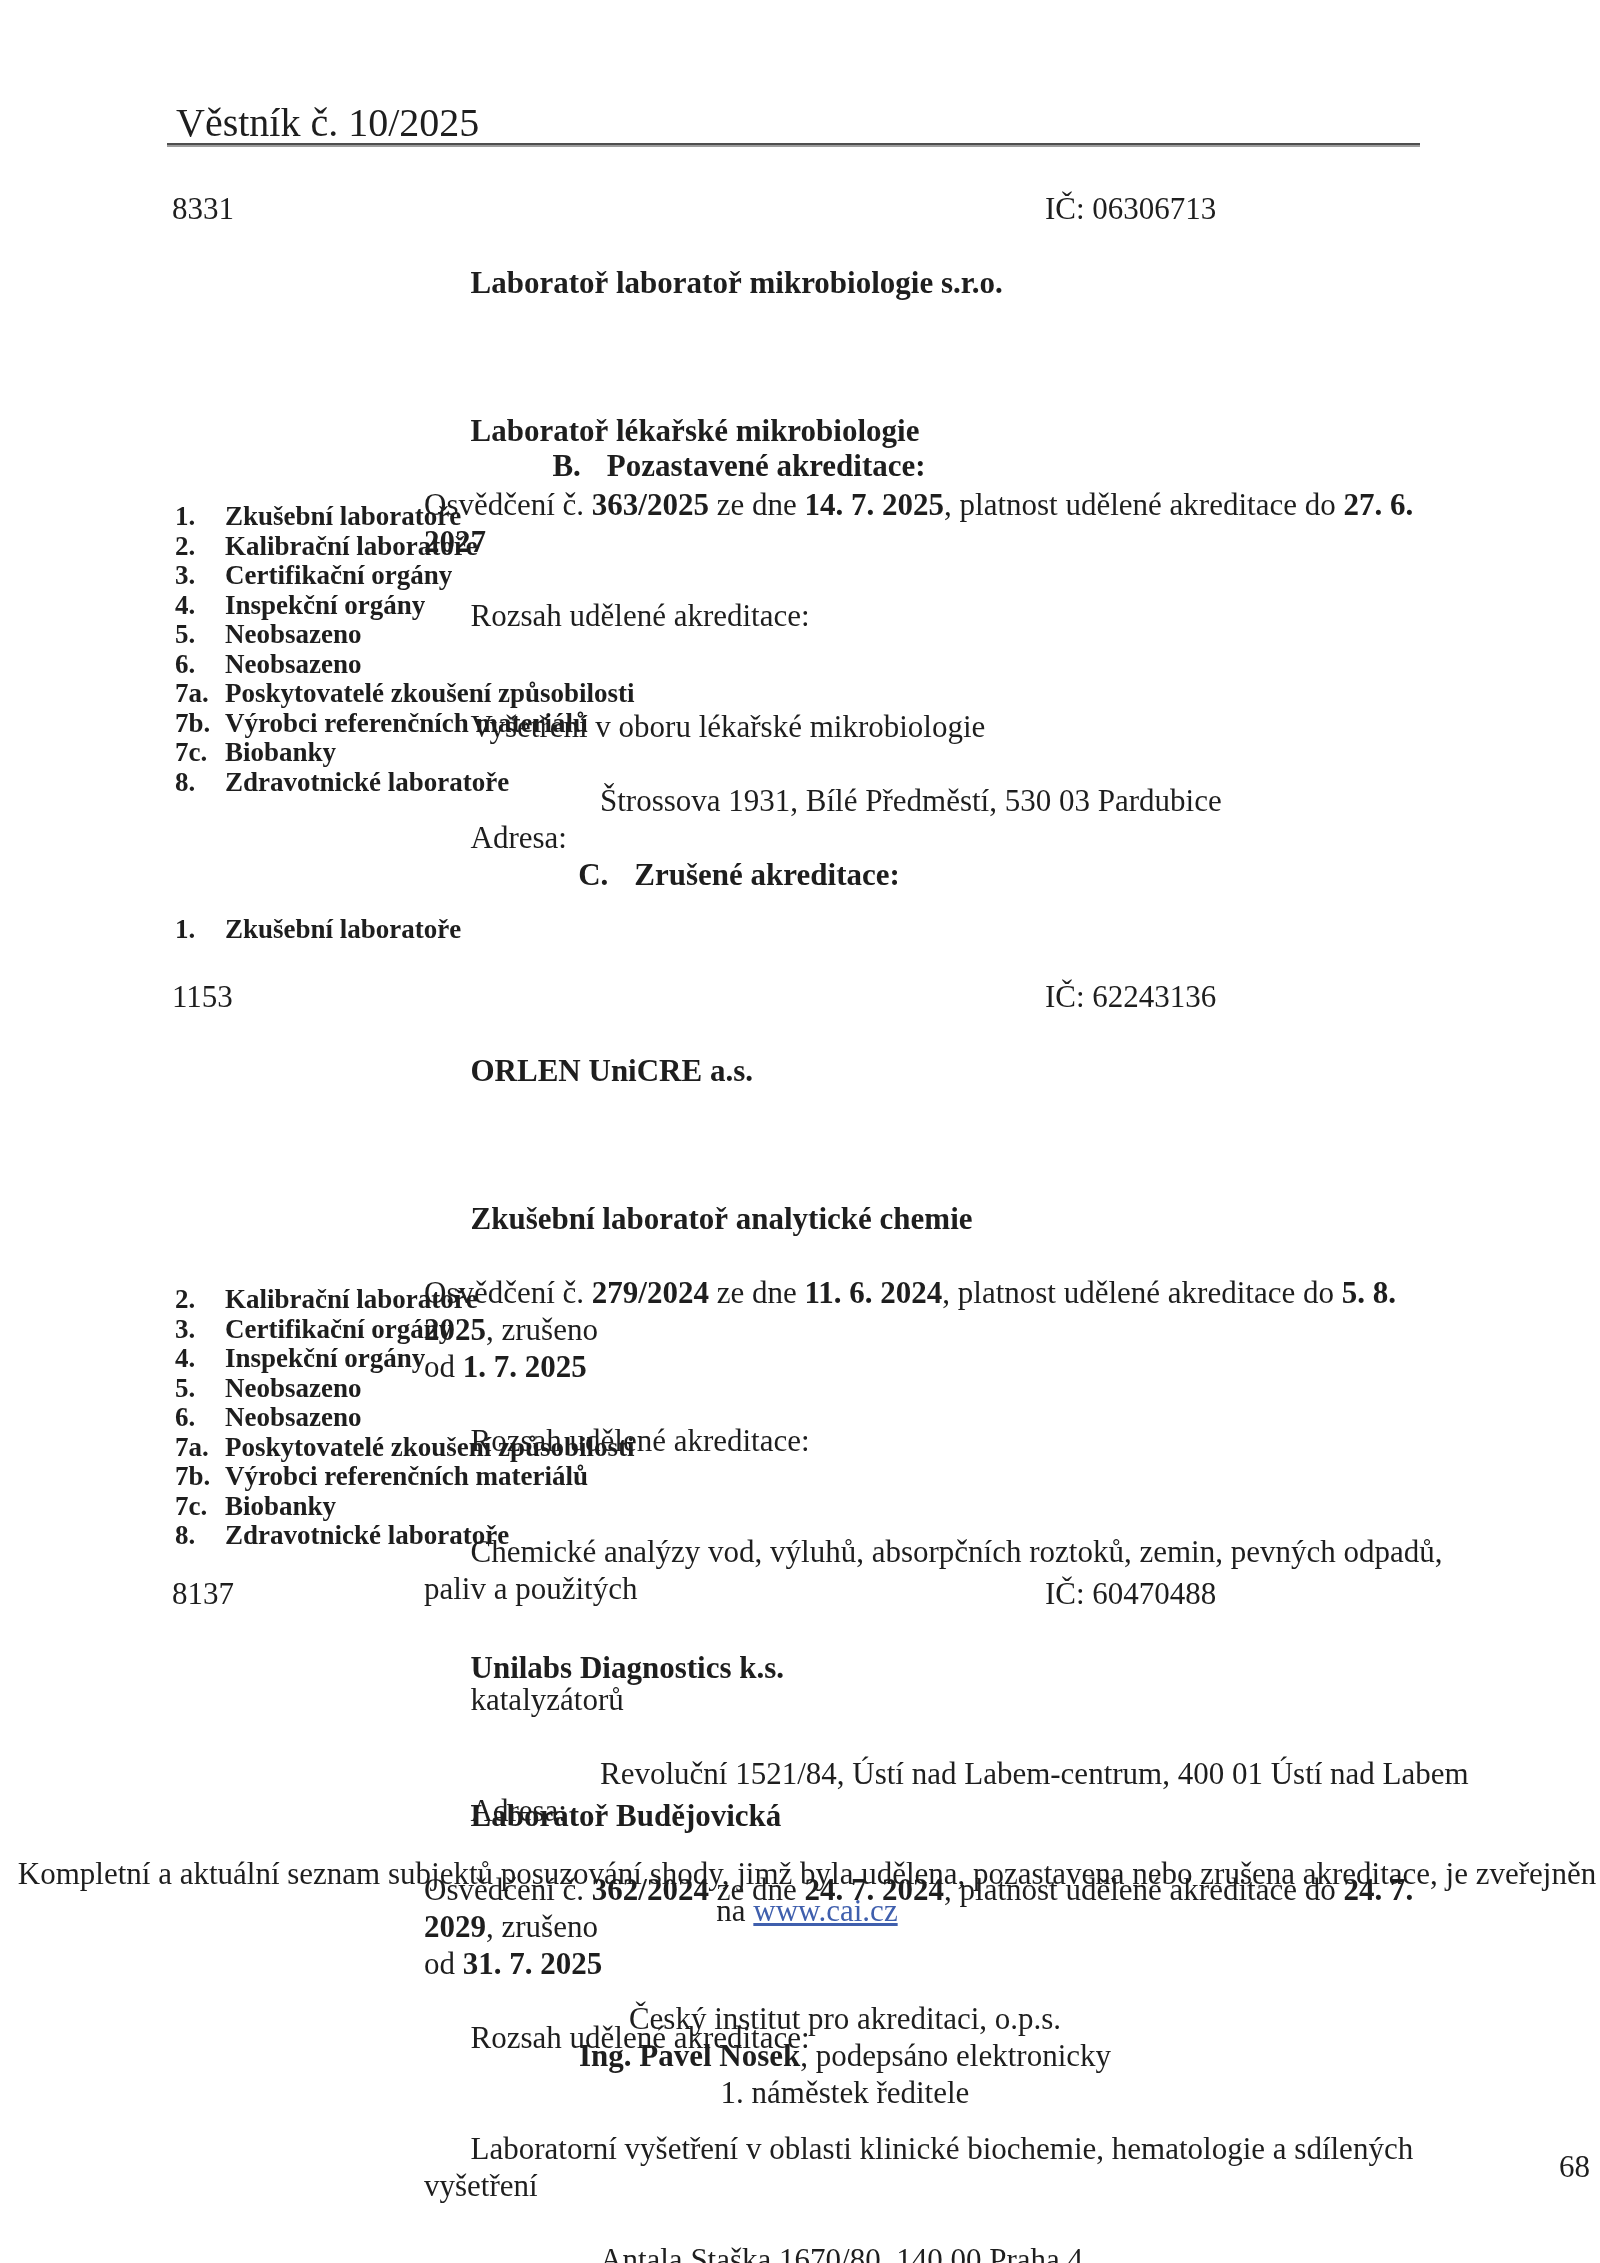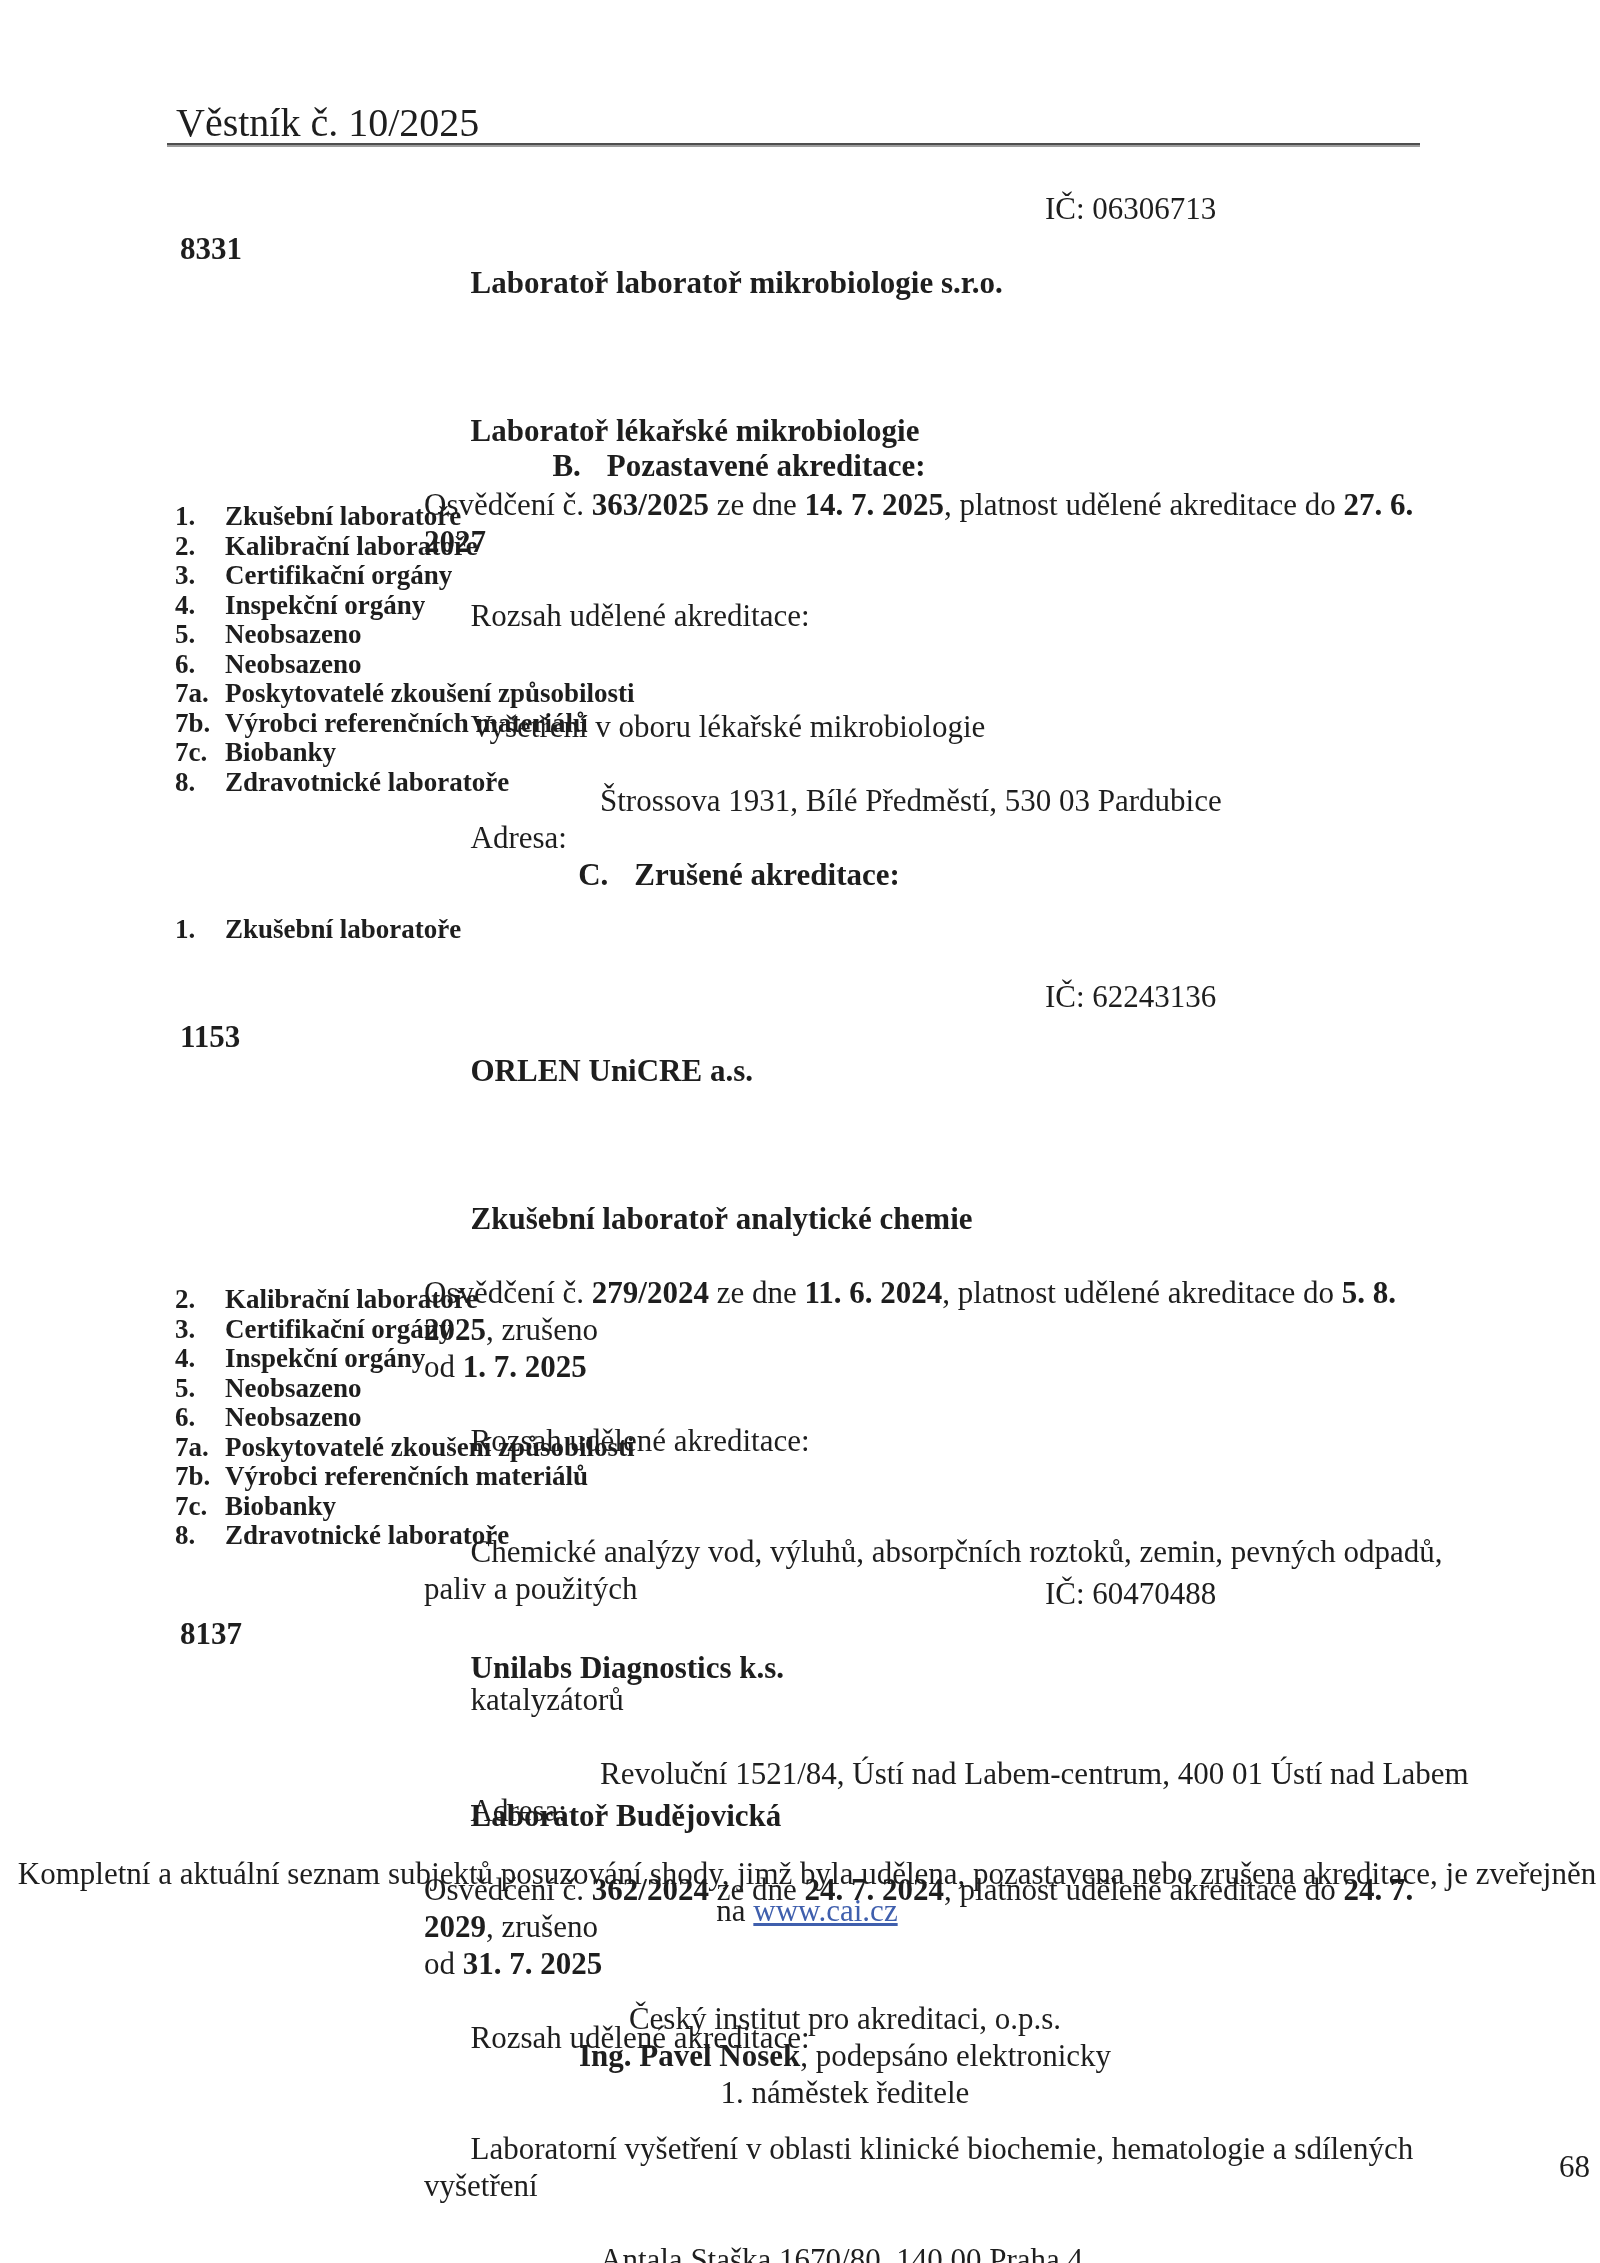--- a/index.html
+++ b/index.html
@@ -17,21 +17,21 @@
   
   .hdr-title { left:176px; top:104px; font-size:40px; line-height:37px; }
   .hdr-rule  {
     left:167px; top:143px; width:1253px; height:4px;
     background:linear-gradient(to bottom,#4e4e4e 0 2px,#9d9d9d 2px 4px);
   }
 
   
   .entry { left:0; width:1600px; font-size:31px; line-height:37px; }
   .entry .row { position:relative; padding-left:424px; white-space:pre-wrap; width:1470px; }
-  .entry .num { position:absolute; left:180px; top:0; font-weight:bold;margin-top:40px; }
+  .entry .num { position:absolute; left:172px; top:0; font-weight:normal; }
   .entry .ic  { position:absolute; left:1045px; top:0; font-weight:normal; }
   .entry .addr-val { position:absolute; left:600px; top:0; white-space:nowrap; }
   .bold { font-weight:bold; }
 
   
   .sec-heading {
     left:0; width:1420px; text-align:center; padding-left:58px;
     font-size:31px; line-height:37px; font-weight:bold;
   }
   .sec-heading .sec-letter { margin-right:26px; }

